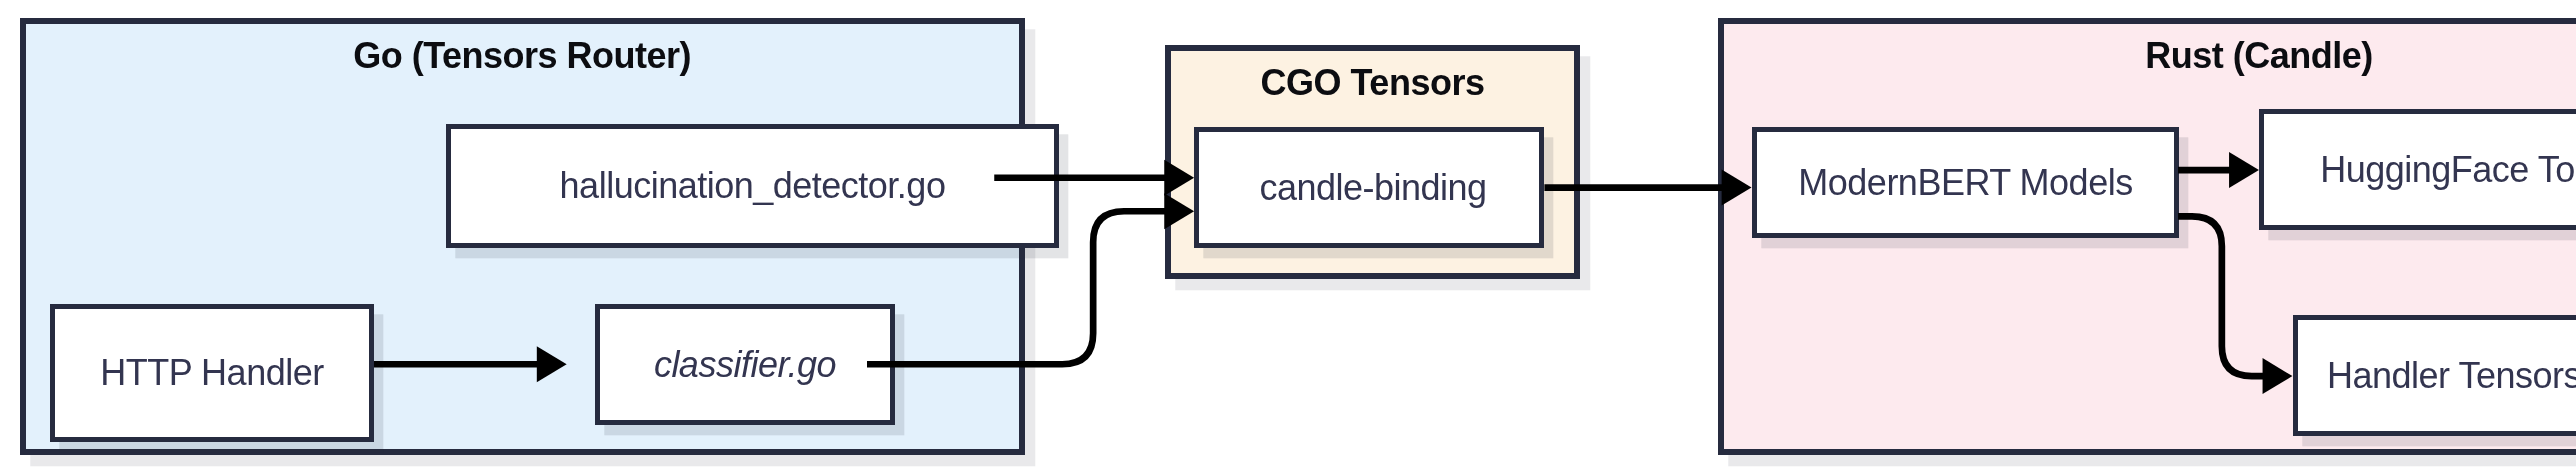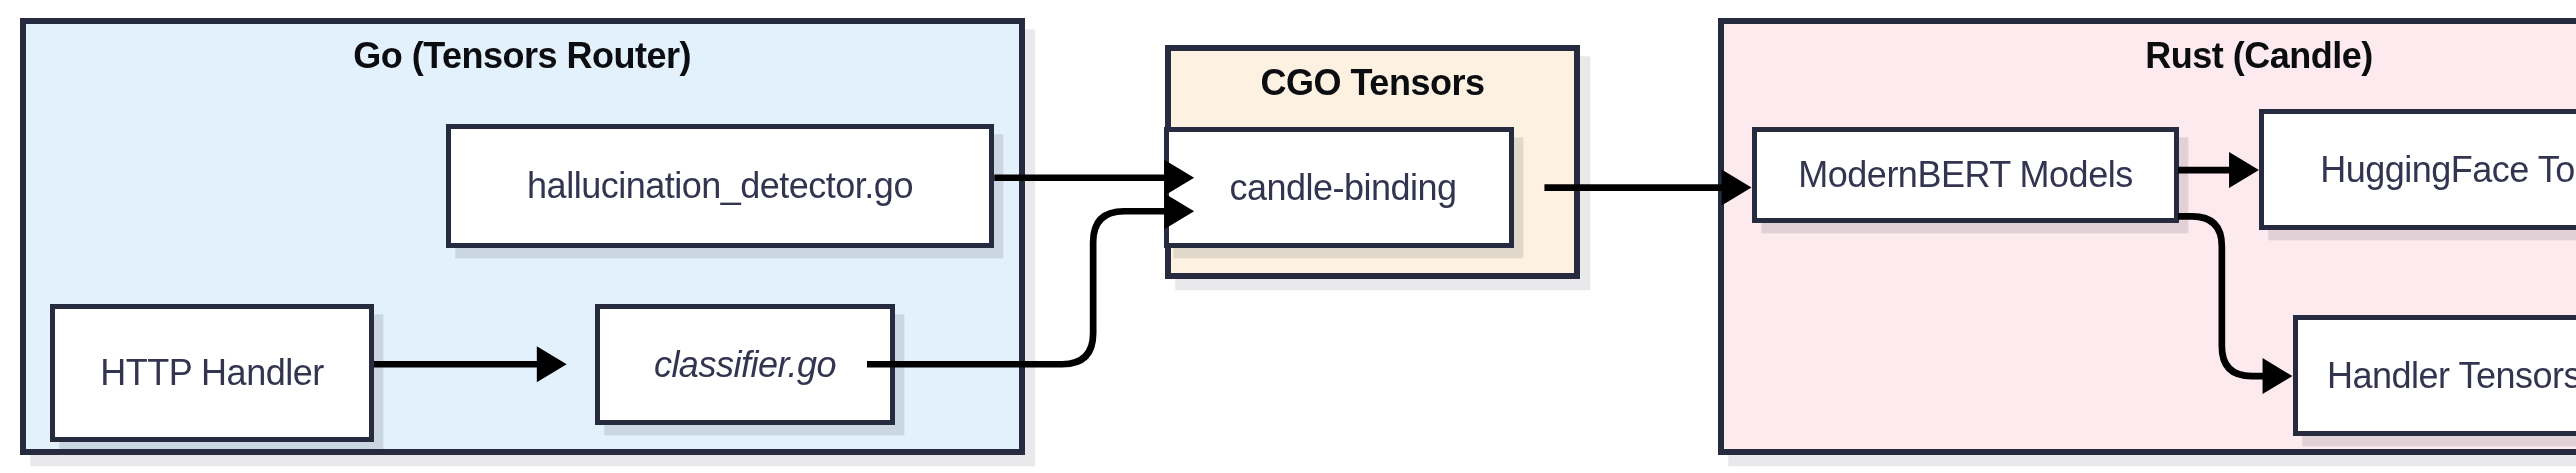--- a/index.html
+++ b/index.html
@@ -58,37 +58,37 @@
   </div>
 
   <div class="container" style="left:1165px;top:45px;width:415px;height:234px;background:#fdf2e2;">
     <div class="container-title">CGO Tensors</div>
   </div>
 
   <div class="container" style="left:1718px;top:18px;width:1082px;height:437px;background:#fdeaee;">
     <div class="container-title">Rust (Candle)</div>
   </div>
 
-  <div class="node" style="left:446px;top:124px;width:548px;height:124px;">
+  <div class="node" style="left:446px;top:124px;width:613px;height:124px;">
     <span class="node-label">hallucination_detector.go</span>
   </div>
 
   <div class="node" style="left:50px;top:304px;width:324px;height:138px;">
     <span class="node-label">HTTP Handler</span>
   </div>
 
   <div class="node" style="left:595px;top:304px;width:300px;height:121px;font-style:italic;">
     <span class="node-label">classifier.go</span>
   </div>
 
-  <div class="node" style="left:1164px;top:127px;width:350px;height:121px;padding-left:8px;">
+  <div class="node" style="left:1194px;top:127px;width:350px;height:121px;padding-left:8px;">
     <span class="node-label">candle-binding</span>
   </div>
 
-  <div class="node" style="left:1752px;top:127px;width:427px;height:96px;">
+  <div class="node" style="left:1752px;top:127px;width:427px;height:111px;">
     <span class="node-label">ModernBERT Models</span>
   </div>
 
   <div class="node" style="left:2259px;top:109px;width:507px;height:121px;">
     <span class="node-label">HuggingFace Tokenizers</span>
   </div>
 
   <div class="node" style="left:2293px;top:315px;width:322px;height:121px;">
     <span class="node-label">Handler Tensors</span>
   </div>

